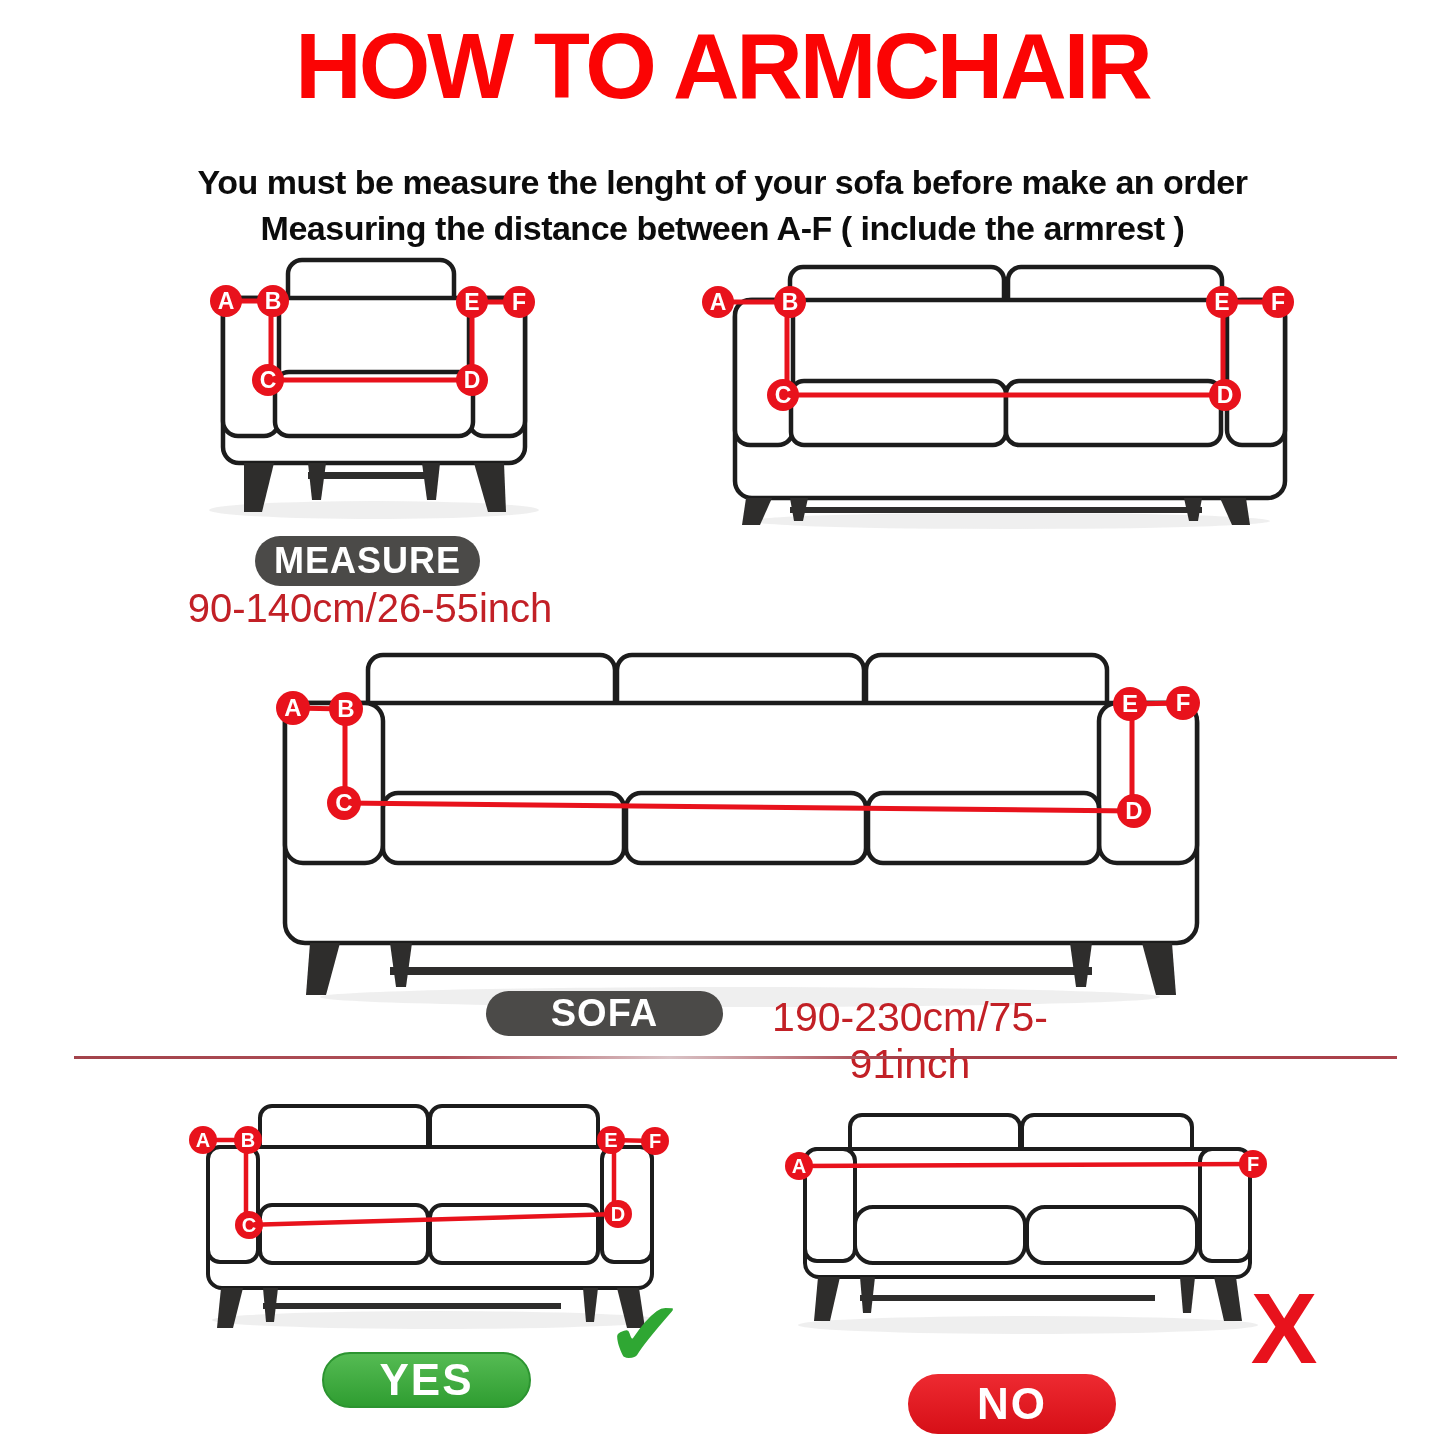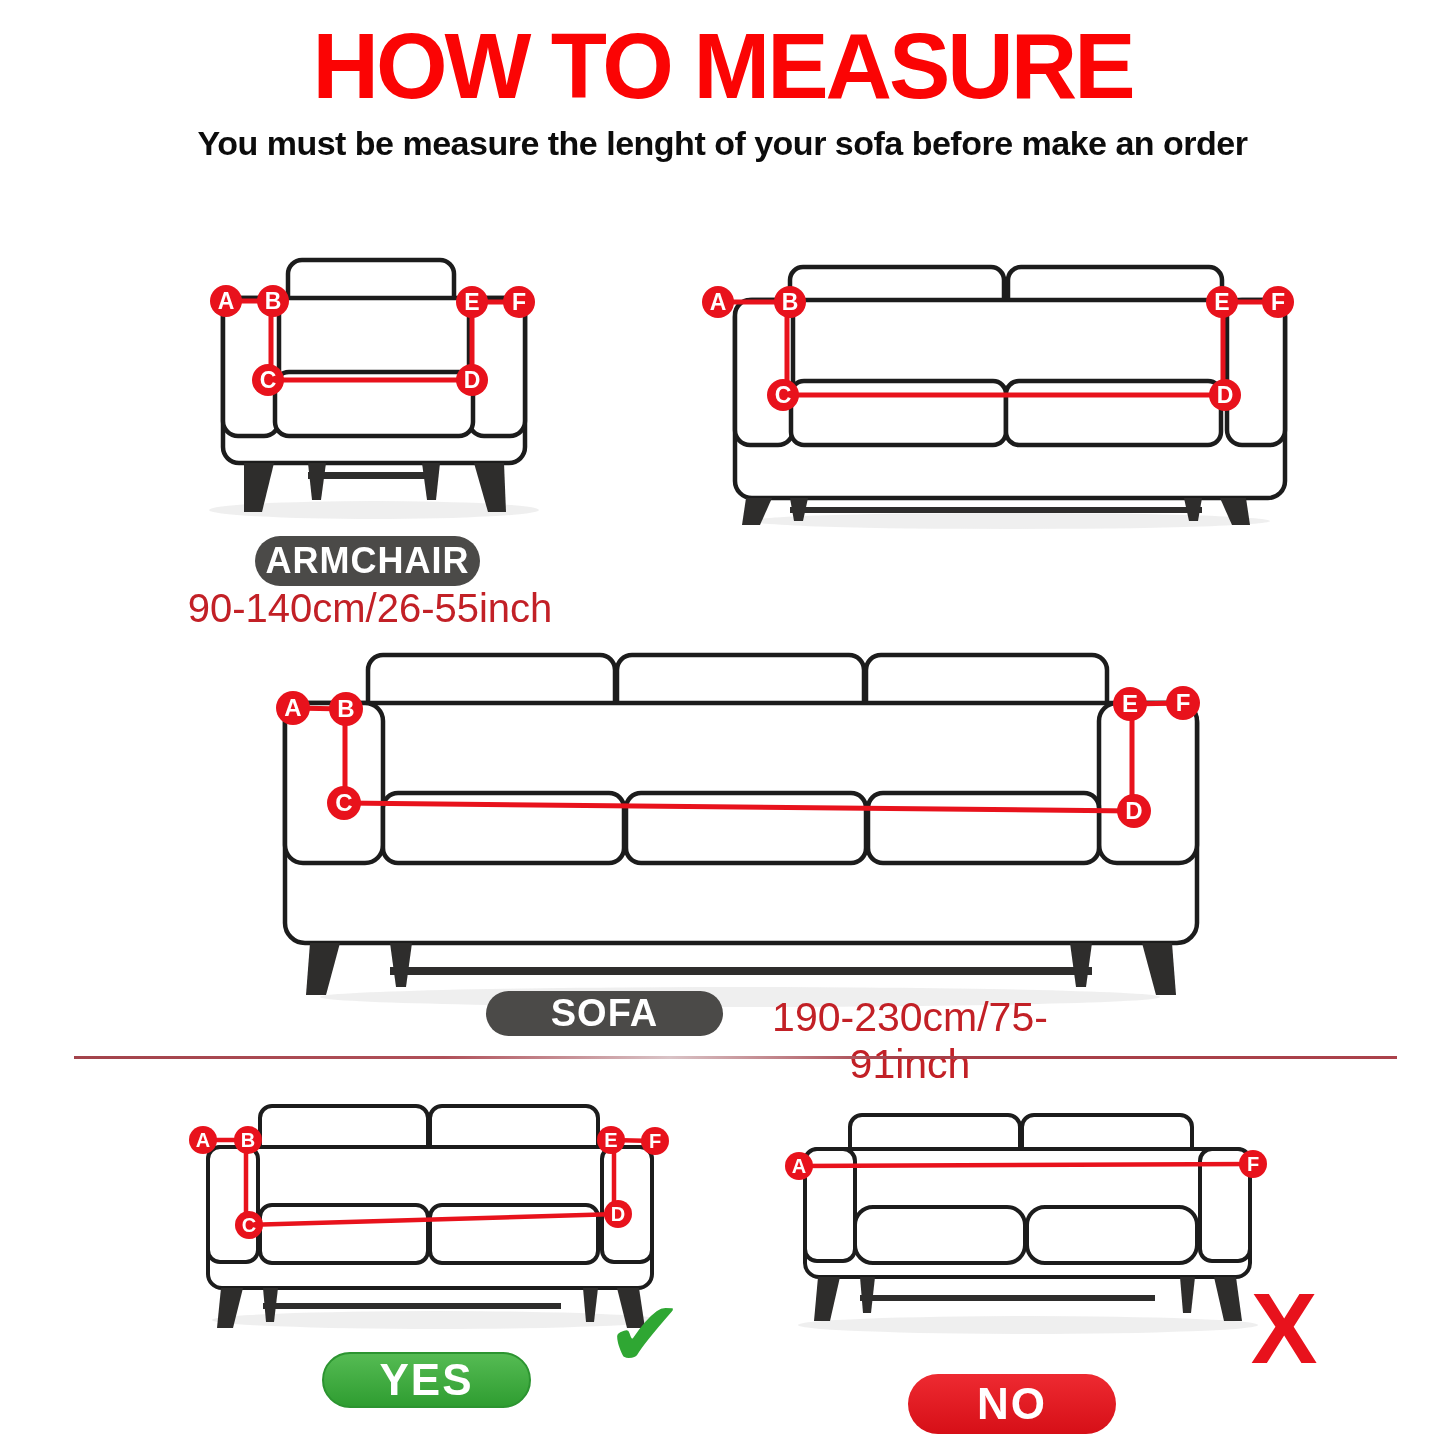--- a/index.html
+++ b/index.html
@@ -6,21 +6,21 @@
     --title-red:#fb0404; --measure-red:#e8121c; --size-red:#c22026;
     --pill-gray:#4b4a48; --yes-green:#2fa733; --no-red:#e2161d; --outline-black:#1c1c1c;
   }
   html,body{margin:0;padding:0;background:#ffffff;}
   .canvas{position:relative;width:1445px;height:1445px;background:#ffffff;overflow:hidden;
           font-family:"Liberation Sans","DejaVu Sans",sans-serif;}
   .abs{position:absolute;}
   .page-title{position:absolute;top:14px;left:0;width:1445px;text-align:center;margin:0;
     font-size:92px;font-weight:bold;letter-spacing:-3px;color:var(--title-red);}
   .sub{position:absolute;left:0;width:1445px;text-align:center;color:#0c0c0c;
-    font-size:34px;font-weight:bold;letter-spacing:-0.5px;}
+    font-size:34px;font-weight:bold;letter-spacing:-0.5px;margin-top:39px;}
   .sub1{top:124px;} .sub2{top:170px;}
   .pill{position:absolute;display:flex;align-items:center;justify-content:center;
     color:#ffffff;font-weight:bold;}
   .pill-gray{background:var(--pill-gray);border-radius:30px;font-size:36px;letter-spacing:1px;}
   .size-text{position:absolute;text-align:center;color:var(--size-red);font-size:40px;font-weight:400;}
   .divider{position:absolute;left:74px;top:1056px;width:1323px;height:3px;
     background:linear-gradient(90deg,#a3434b 0%,#b05059 28%,#d9c3c6 45%,#a63e47 62%,#ab424b 100%);}
   .pill-yes{background:linear-gradient(180deg,#55bb53 0%,#2f9d31 100%);border:2px solid #2c9430;
     border-radius:28px;font-size:44px;letter-spacing:2px;}
   .pill-no{background:linear-gradient(180deg,#ee2a31 0%,#d60f17 100%);
@@ -37,22 +37,23 @@
       font-family:"Liberation Sans","DejaVu Sans",sans-serif;}
   .check-glyph{fill:var(--yes-green);font-weight:bold;text-anchor:middle;}
   .cross-glyph{fill:var(--measure-red);font-weight:bold;text-anchor:middle;
       font-family:"Liberation Sans","DejaVu Sans",sans-serif;}
 </style>
 </head>
 <body>
 
 <div class="canvas">
 
-  <h1 class="page-title">HOW TO MEASURE</h1>
+  <h1 class="page-title">HOW TO ARMCHAIR</h1>
   <div class="sub sub1">You must be measure the lenght of your sofa before make an order</div>
+  <div class="sub sub2">Measuring the distance between A-F ( include the armrest )</div>
 
   <svg class="abs" style="left:160px;top:250px" width="400" height="270" viewBox="0 0 400 270">
     <ellipse class="shad" cx="214" cy="260" rx="165" ry="9"></ellipse>
     <g>
       <rect class="outl" x="128" y="10" width="166" height="140" rx="14"></rect>
       <rect class="outl" x="63" y="48" width="302" height="165" rx="16"></rect>
       <rect class="outl" x="63" y="48" width="56" height="138" rx="15"></rect>
       <rect class="outl" x="309" y="48" width="56" height="138" rx="15"></rect>
       <rect class="outl" x="115" y="122" width="198" height="64" rx="14"></rect>
       <path class="leg" d="M84,213 L114,213 L102,262 L84,262 Z"></path>
@@ -137,21 +138,21 @@
         <circle class="mk" cx="532" cy="47" r="16"></circle>
         <text class="mt" x="532" y="55" font-size="23">E</text>
       </g>
     <g>
         <circle class="mk" cx="588" cy="47" r="16"></circle>
         <text class="mt" x="588" y="55" font-size="23">F</text>
       </g>
   </svg>
 
   <div class="pill pill-gray" style="left:255px;top:536px;width:225px;height:50px">
-    <span>ARMCHAIR</span>
+    <span>MEASURE</span>
   </div>
   <div class="size-text" style="left:160px;top:586px;width:420px">90-140cm/26-55inch</div>
 
 
   <svg class="abs" style="left:240px;top:645px" width="1010" height="365" viewBox="0 0 1010 365">
     <ellipse class="shad" cx="500" cy="352" rx="420" ry="10"></ellipse>
     <g>
       <rect class="outl" x="128" y="10" width="247" height="160" rx="15"></rect>
       <rect class="outl" x="377" y="10" width="247" height="160" rx="15"></rect>
       <rect class="outl" x="626" y="10" width="241" height="160" rx="15"></rect>

